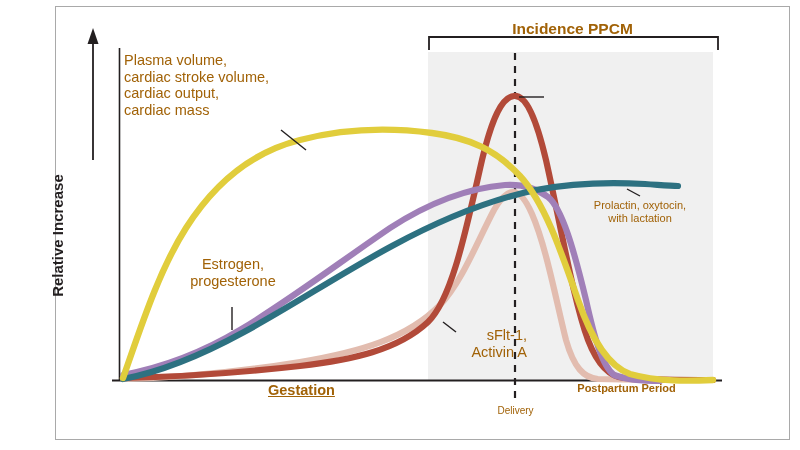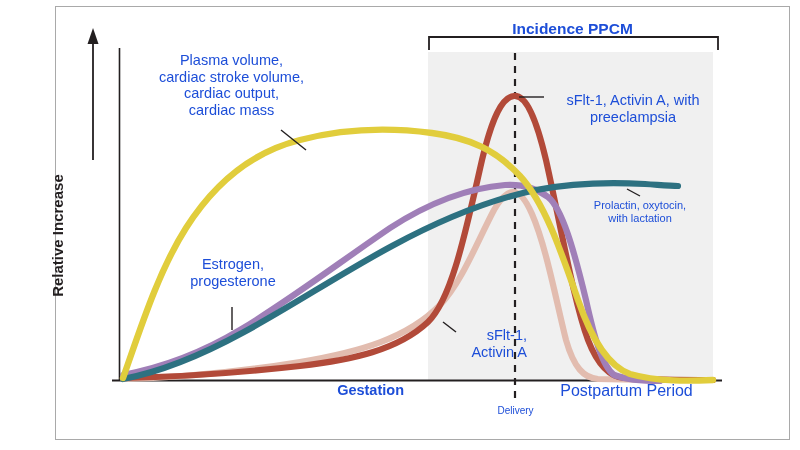--- a/index.html
+++ b/index.html
@@ -1,28 +1,28 @@
 <!DOCTYPE html>
 <html><head>
 <meta charset="utf-8">
 <style>
   html,body{margin:0;padding:0;background:#ffffff;}
   body{width:800px;height:450px;font-family:"Liberation Sans",sans-serif;}
   #figure{position:relative;width:800px;height:450px;box-sizing:border-box;background:#ffffff;overflow:hidden;}
   #frame{position:absolute;left:55px;top:6px;width:735px;height:434px;border:1.5px solid #a9a9a9;box-sizing:border-box;background:#ffffff;}
   #plot{position:absolute;left:0;top:0;width:800px;height:450px;}
-  .lbl{position:absolute;color:#1d4ed8;font-family:"Liberation Sans",sans-serif;line-height:1.14;}
+  .lbl{position:absolute;color:#a16207;font-family:"Liberation Sans",sans-serif;line-height:1.14;}
   #title-ppcm{left:430px;top:20px;width:285px;text-align:center;font-size:15.5px;font-weight:bold;}
-  #lab-plasma{left:124px;top:52px;width:215px;text-align:center;font-size:14.5px;}
+  #lab-plasma{left:124px;top:52px;width:215px;text-align:left;font-size:14.5px;}
   #lab-sflt-pre{left:548px;top:92px;width:170px;text-align:center;font-size:14.5px;}
   #lab-prolactin{left:560px;top:199px;width:160px;text-align:center;font-size:11px;}
   #lab-estrogen{left:163px;top:256px;width:140px;text-align:center;font-size:14.5px;}
   #lab-sflt{left:427px;top:327px;width:100px;text-align:right;font-size:14.5px;}
-  #lab-gestation{left:274px;top:382px;width:130px;text-align:right;font-size:14.5px;font-weight:bold;}
-  #lab-postpartum{left:534px;top:382px;width:185px;text-align:center;font-size:16px;font-weight:normal;}
+  #lab-gestation{left:268px;top:382px;width:130px;text-align:left;font-size:14.5px;font-weight:bold;text-decoration:underline;}
+  #lab-postpartum{left:534px;top:382px;width:185px;text-align:center;font-size:11px;font-weight:bold;}
   #lab-delivery{left:468px;top:405px;width:95px;text-align:center;font-size:10px;}
   #yaxis-title{position:absolute;left:-42px;top:227px;width:200px;text-align:center;font-size:15px;font-weight:bold;color:#231f20;
     transform:rotate(-90deg);transform-origin:50% 50%;font-family:"Liberation Sans",sans-serif;}
 </style>
 </head>
 <body>
 
 <div id="figure">
   <div id="frame"></div>
 
@@ -90,22 +90,20 @@
 
   <div id="yaxis-title" class="lbl">Relative Increase</div>
 
   <div id="title-ppcm" class="lbl">Incidence PPCM</div>
 
   <div id="lab-plasma" class="lbl" style="white-space:pre-line;">Plasma volume,
 cardiac stroke volume,
 cardiac output,
 cardiac mass</div>
 
-  <div id="lab-sflt-pre" class="lbl" style="white-space:pre-line;">sFlt-1, Activin A, with
-preeclampsia</div>
 
   <div id="lab-prolactin" class="lbl" style="white-space:pre-line;">Prolactin, oxytocin,
 with lactation</div>
 
   <div id="lab-estrogen" class="lbl" style="white-space:pre-line;">Estrogen,
 progesterone</div>
 
   <div id="lab-sflt" class="lbl" style="white-space:pre-line;">sFlt-1,
 Activin A</div>
 

